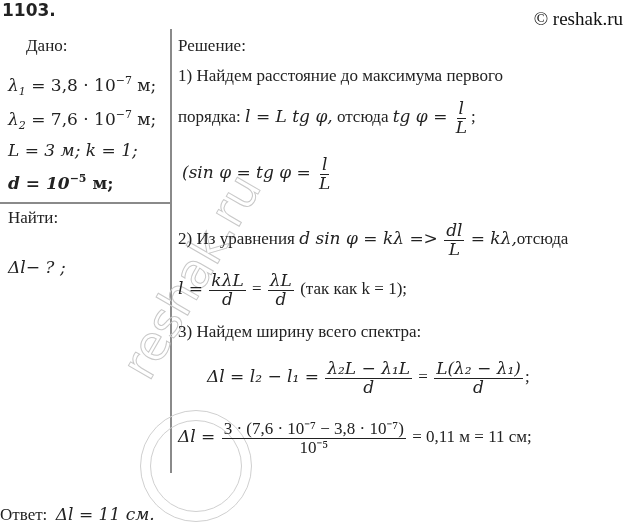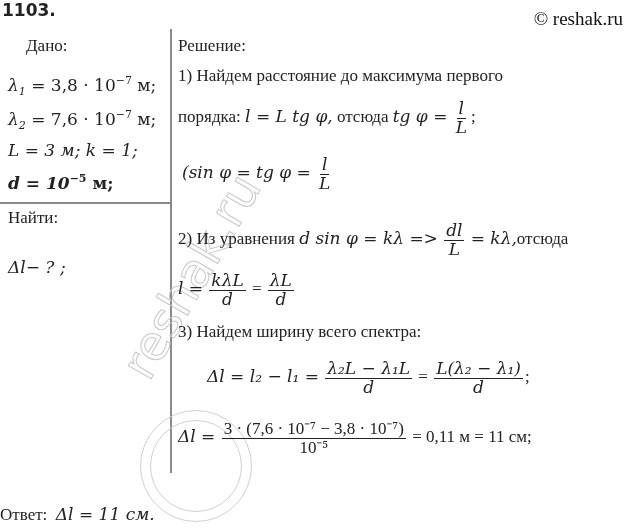--- a/index.html
+++ b/index.html
@@ -89,20 +89,21 @@
   <span class="m">l =</span>
   <span class="frac m">
       <span class="n">kλL</span>
       <span class="d">d</span>
     </span>
   <span>=</span>
   <span class="frac m">
       <span class="n">λL</span>
       <span class="d">d</span>
     </span>
+  <span>(так как k = 1);</span>
 </div>
 
 <div class="abs t" style="left:178px;top:322px;">3) Найдем ширину всего спектра:</div>
 
 <div class="abs t" style="left:183px;top:360px;margin-left:24px;">
   <span class="m">Δl = l₂ − l₁ =</span>
   <span class="frac m">
       <span class="n">λ₂L − λ₁L</span>
       <span class="d">d</span>
     </span>

